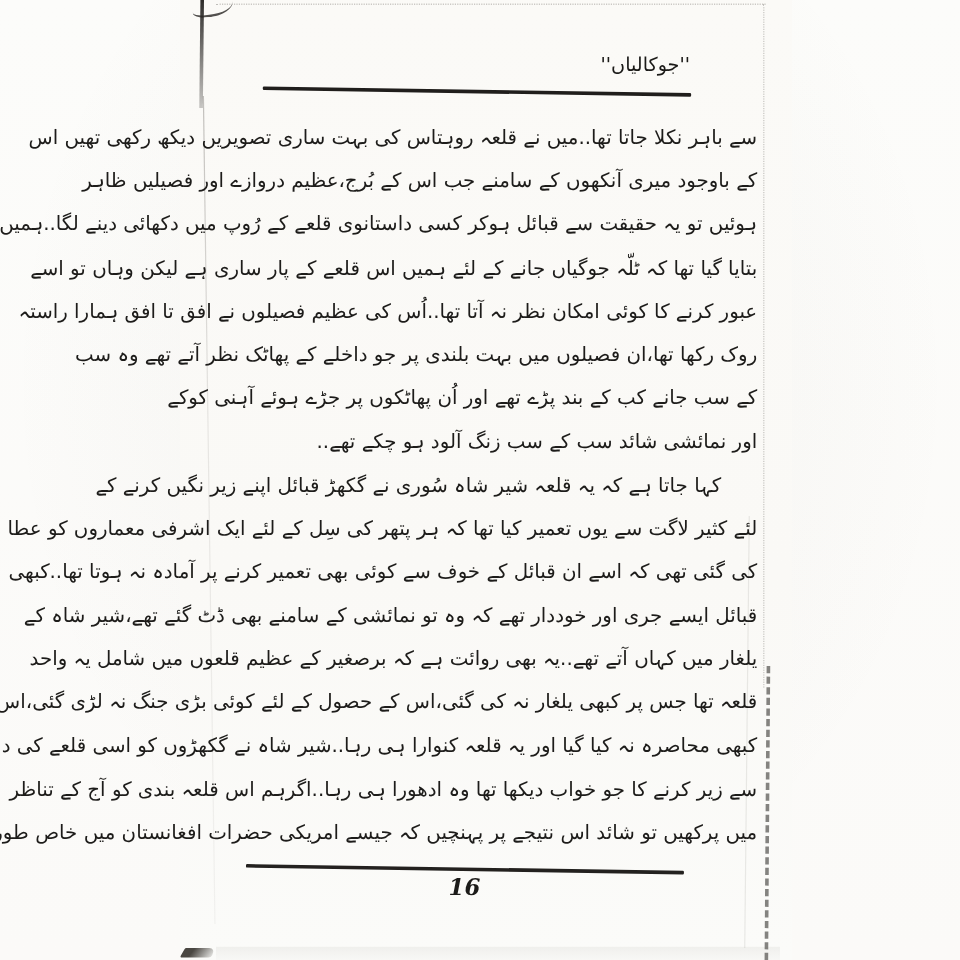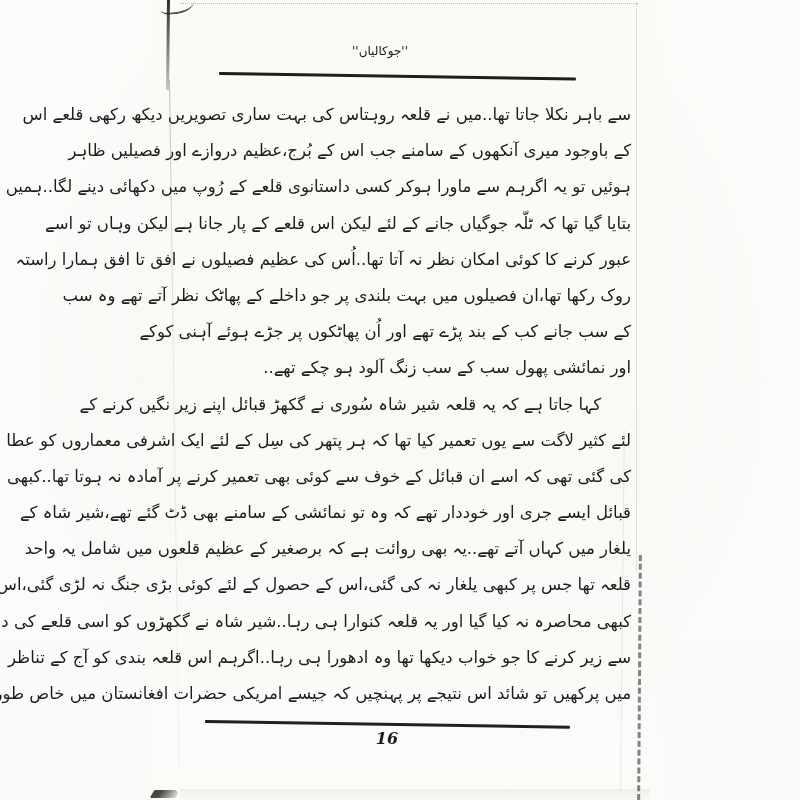--- a/index.html
+++ b/index.html
@@ -64,22 +64,22 @@
     transform: skewX(-30deg);
   }
   .bottom-band {
     position: absolute; left: 180px; top: 789px; width: 470px; height: 11px;
     background: linear-gradient(rgba(90,85,75,0.07), rgba(90,85,75,0.02));
   }
 
   
   .header-title {
     position: absolute; left: 185px; top: 44px; width: 390px;
-    text-align: center; direction: rtl;
-    font-size: 12px; color: #1b1a18; letter-spacing: 0.5px;
+    direction: rtl;
+    font-size: 16px; color: #1b1a18; letter-spacing: 0.5px;
   }
   .header-rule {
     position: absolute; left: 219px; top: 72px; width: 357px; height: 2.5px;
     background: #201e1c;
     transform: rotate(0.9deg); transform-origin: left center;
     border-radius: 1px;
   }
 
   
   .body-text {
@@ -100,21 +100,21 @@
     position: absolute; left: 205px; top: 720px; width: 365px; height: 2.5px;
     background: #23211f;
     transform: rotate(0.9deg); transform-origin: left center;
     border-radius: 1px;
   }
   .page-number {
     position: absolute; left: 185px; top: 729px; width: 404px;
     text-align: center;
     font-family: "DejaVu Serif", serif;
     font-style: italic; font-weight: bold;
-    font-size: 16px; color: #1c1b19;
+    font-size: 19px; color: #1c1b19;
   }
 </style>
 </head>
 <body>
 
 <div id="canvas">
 
   <div class="page-scan"></div>
 
   <div class="edge-left-dark"></div>
@@ -124,28 +124,28 @@
   <div class="edge-right-faint"></div>
   <div class="edge-right-inner"></div>
   <div class="edge-right-rough"></div>
   <div class="bottom-smudge"></div>
   <div class="bottom-band"></div>
 
   <div class="header-title">''جوکالیاں''</div>
   <div class="header-rule"></div>
 
   <div class="body-text">
-    <div class="text-line">سے باہر نکلا جاتا تھا..میں نے قلعہ روہتاس کی بہت ساری تصویریں دیکھ رکھی قلعے اس</div>
+    <div class="text-line">سے باہر نکلا جاتا تھا..میں نے قلعہ روہتاس کی بہت ساری تصویریں دیکھ رکھی تھیں اس</div>
     <div class="text-line">کے باوجود میری آنکھوں کے سامنے جب اس کے بُرج،عظیم دروازے اور فصیلیں ظاہر</div>
-    <div class="text-line">ہوئیں تو یہ اگرہم سے ماورا ہوکر کسی داستانوی قلعے کے رُوپ میں دکھائی دینے لگا..ہمیں</div>
-    <div class="text-line">بتایا گیا تھا کہ ٹلّہ جوگیاں جانے کے لئے لیکن اس قلعے کے پار جانا ہے لیکن وہاں تو اسے</div>
+    <div class="text-line">ہوئیں تو یہ حقیقت سے قبائل ہوکر کسی داستانوی قلعے کے رُوپ میں دکھائی دینے لگا..ہمیں</div>
+    <div class="text-line">بتایا گیا تھا کہ ٹلّہ جوگیاں جانے کے لئے ہمیں اس قلعے کے پار ساری ہے لیکن وہاں تو اسے</div>
     <div class="text-line">عبور کرنے کا کوئی امکان نظر نہ آتا تھا..اُس کی عظیم فصیلوں نے افق تا افق ہمارا راستہ</div>
     <div class="text-line">روک رکھا تھا،ان فصیلوں میں بہت بلندی پر جو داخلے کے پھاٹک نظر آتے تھے وہ سب</div>
     <div class="text-line">کے سب جانے کب کے بند پڑے تھے اور اُن پھاٹکوں پر جڑے ہوئے آہنی کوکے</div>
-    <div class="text-line">اور نمائشی پھول سب کے سب زنگ آلود ہو چکے تھے..</div>
+    <div class="text-line">اور نمائشی شائد سب کے سب زنگ آلود ہو چکے تھے..</div>
     <div class="text-line indent">کہا جاتا ہے کہ یہ قلعہ شیر شاہ سُوری نے گکھڑ قبائل اپنے زیر نگیں کرنے کے</div>
     <div class="text-line">لئے کثیر لاگت سے یوں تعمیر کیا تھا کہ ہر پتھر کی سِل کے لئے ایک اشرفی معماروں کو عطا</div>
     <div class="text-line">کی گئی تھی کہ اسے ان قبائل کے خوف سے کوئی بھی تعمیر کرنے پر آمادہ نہ ہوتا تھا..کبھی</div>
     <div class="text-line">قبائل ایسے جری اور خوددار تھے کہ وہ تو نمائشی کے سامنے بھی ڈٹ گئے تھے،شیر شاہ کے</div>
     <div class="text-line">یلغار میں کہاں آتے تھے..یہ بھی روائت ہے کہ برصغیر کے عظیم قلعوں میں شامل یہ واحد</div>
     <div class="text-line">قلعہ تھا جس پر کبھی یلغار نہ کی گئی،اس کے حصول کے لئے کوئی بڑی جنگ نہ لڑی گئی،اس کا</div>
     <div class="text-line">کبھی محاصرہ نہ کیا گیا اور یہ قلعہ کنوارا ہی رہا..شیر شاہ نے گکھڑوں کو اسی قلعے کی دہشت</div>
     <div class="text-line">سے زیر کرنے کا جو خواب دیکھا تھا وہ ادھورا ہی رہا..اگرہم اس قلعہ بندی کو آج کے تناظر</div>
     <div class="text-line">میں پرکھیں تو شائد اس نتیجے پر پہنچیں کہ جیسے امریکی حضرات افغانستان میں خاص طور پر</div>
   </div>

